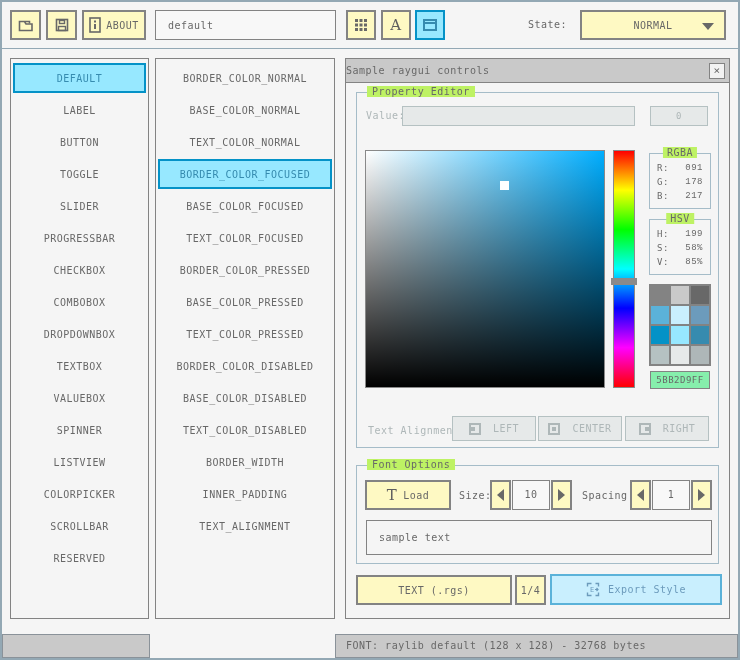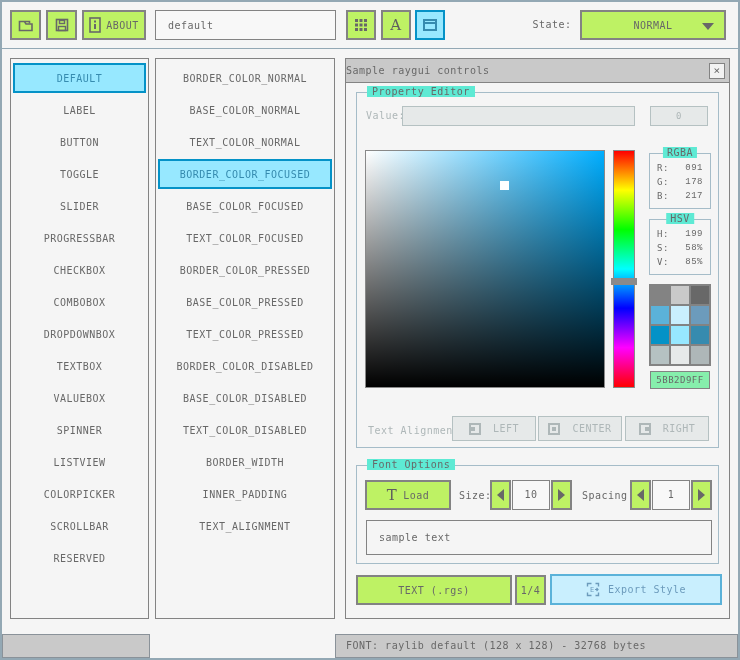--- a/index.html
+++ b/index.html
@@ -7,44 +7,44 @@
   .app {
     position:relative; width:740px; height:660px; background:#F5F5F5;
     font-family:"DejaVu Sans Mono", monospace; font-size:10px; color:#686868;
     letter-spacing:0.5px; overflow:hidden;
   }
   .app::after { content:""; position:absolute; inset:0; border:2px solid #93A8B4; pointer-events:none; z-index:50; }
   .abs { position:absolute; }
 
   
   .btn {
-    position:absolute; background:#bef264; border:2px solid #838383; color:#686868;
+    position:absolute; background:#fef9c3; border:2px solid #838383; color:#686868;
     display:flex; align-items:center; justify-content:center; gap:6px; cursor:default;
   }
   .btn.active { background:#97E8FF; border-color:#0492C7; color:#368BAF; }
   .btn.focusedstyle { background:#C9EFFE; border-color:#5BB2D9; color:#6C9BBC; }
   .btn.disabled { background:#E6E9E9; border:1px solid #B5C1C2; color:#AEB7B8; }
   .tbox { position:absolute; background:#F8F8F8; border:1px solid #838383; color:#686868; }
   .tbox.disabled { background:#E6E9E9; border-color:#B5C1C2; }
   .group { position:absolute; border:1px solid #A5BCC8; }
-  .group > .glabel { position:absolute; top:-7px; left:10px; background:#5eead4; padding:0 5px; color:#686868; }
+  .group > .glabel { position:absolute; top:-7px; left:10px; background:#bef264; padding:0 5px; color:#686868; }
   .group.small > .glabel { left:50%; transform:translateX(-50%); padding:0 4px; }
   .lbl { position:absolute; color:#686868; height:12px; line-height:12px; }
   .lbl.disabled { color:#AEB7B8; }
 
   
   .toolbar-sep { position:absolute; left:0; right:0; top:48px; height:1px; background:#93A8B4; }
   .tb-open { left:10px; top:10px; width:31px; height:30px; }
   .tb-save { left:46px; top:10px; width:31px; height:30px; }
   .tb-about { left:82px; top:10px; width:64px; height:30px; gap:5px; }
   .tb-name { left:155px; top:10px; width:181px; height:30px; padding-left:12px; line-height:28px; font-family:inherit; font-size:10px; letter-spacing:0.5px; outline:none; }
   .tb-grid { left:346px; top:10px; width:30px; height:30px; }
   .tb-font { left:381px; top:10px; width:30px; height:30px; }
   .tb-win  { left:415px; top:10px; width:30px; height:30px; }
-  .state-label { left:528px; top:19px; width:48px; text-align:center; }
+  .state-label { left:528px; top:19px; width:48px; text-align:left; }
   .state-dd { left:580px; top:10px; width:146px; height:30px; }
   .caret-down { width:0; height:0; border-left:6px solid transparent; border-right:6px solid transparent; border-top:7px solid #686868; position:absolute; right:10px; top:11px; }
 
   
   .listbox { position:absolute; top:58px; height:561px; border:1px solid #838383; background:#F5F5F5; padding-top:4px; overflow:hidden; }
   .controls-list { left:10px; width:139px; }
   .props-list { left:155px; width:180px; }
   .list-item { height:30px; line-height:28px; margin:0 2px 2px 2px; text-align:center; color:#686868; border:2px solid transparent; }
   .list-item.selected { background:#97E8FF; border-color:#0492C7; color:#368BAF; }
 

